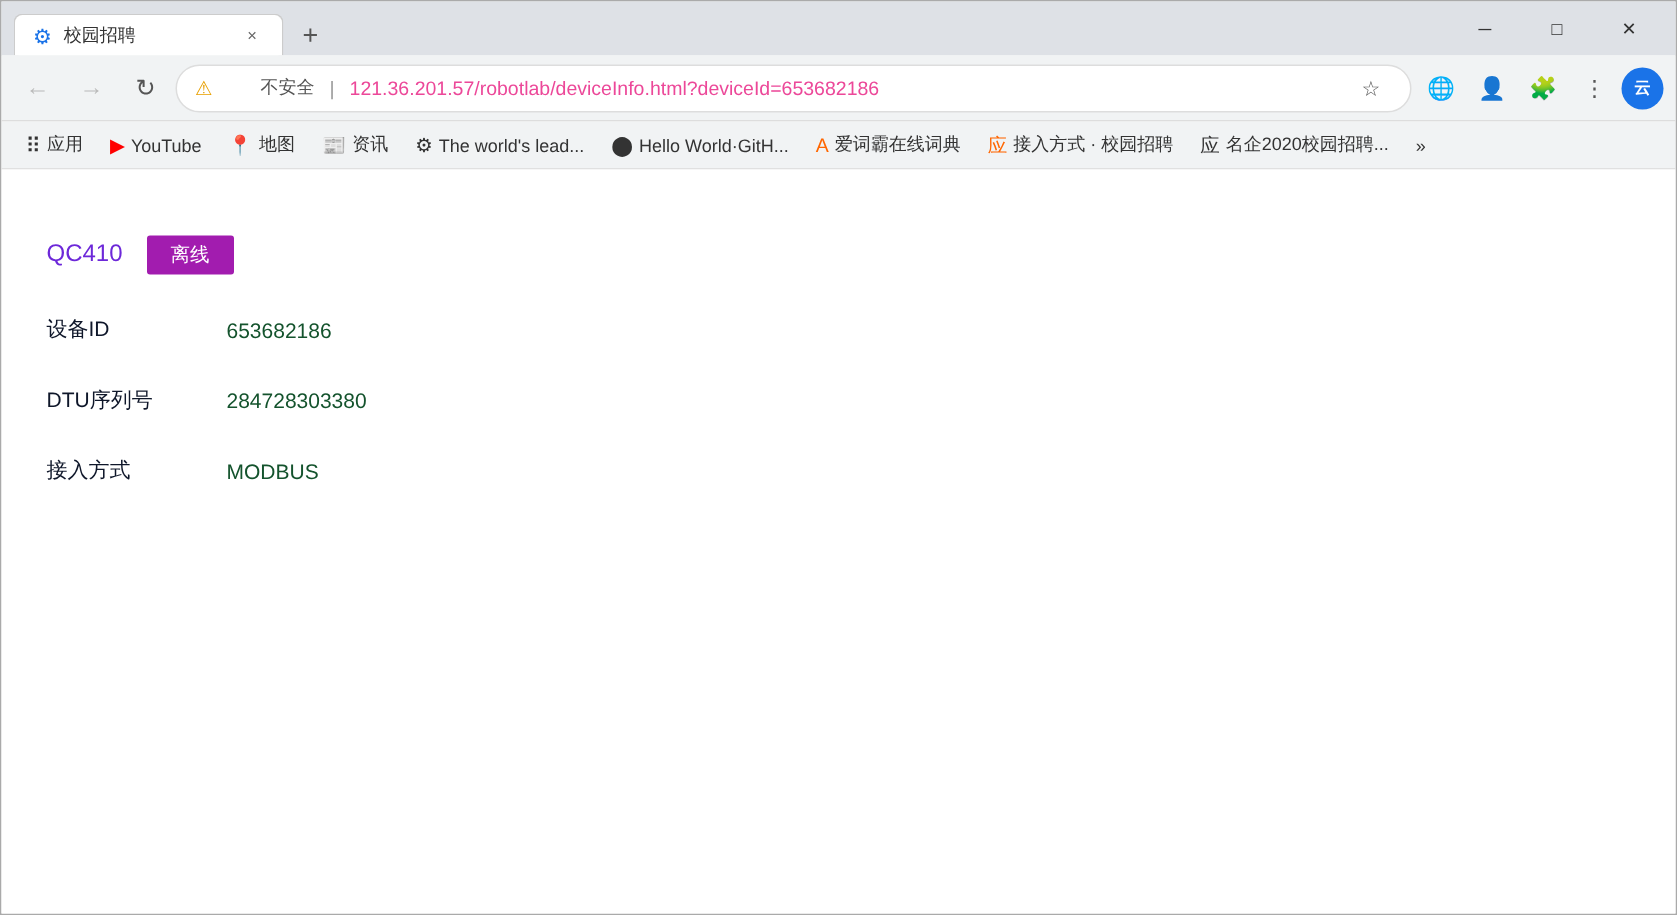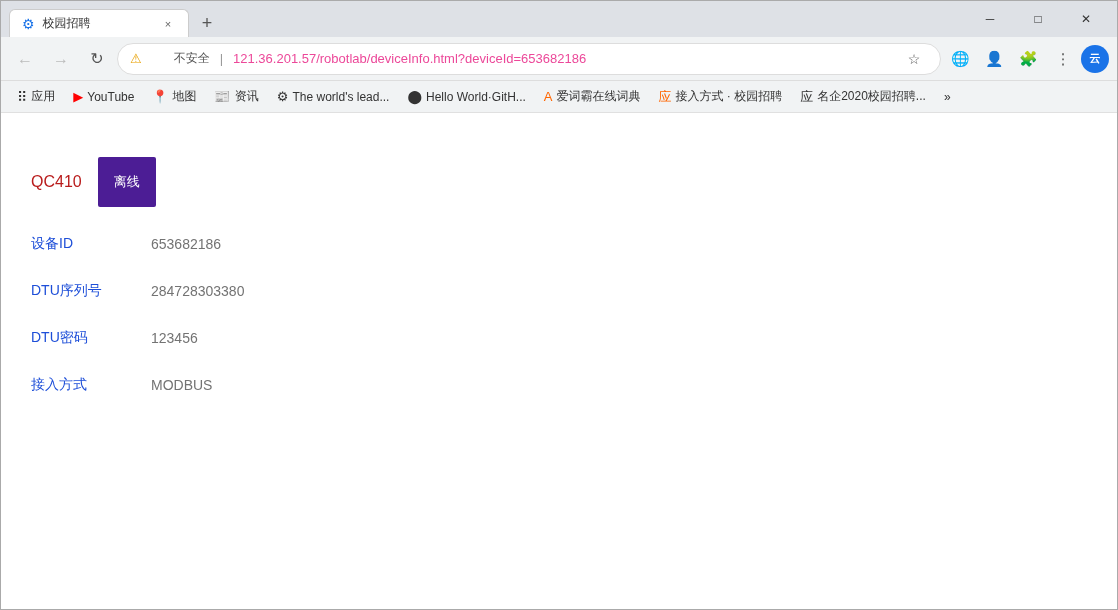--- a/index.html
+++ b/index.html
@@ -219,44 +219,44 @@
       max-width: 600px;
     }
     .info-row {
       display: flex;
       align-items: center;
       padding: 14px 10px;
       border-bottom: 1px solid transparent;
     }
     .info-label {
       width: 120px;
-      color: #1d4ed8;
+      color: #0f172a;
       font-size: 14px;
       flex-shrink: 0;
     }
     .info-value {
-      color: #737373;
+      color: #14532d;
       font-size: 14px;
     }
     .status-badge {
-      background: #4c1d95;
+      background: #a21caf;
       color: #fff;
-      padding: 16px 16px;
+      padding: 4px 16px;
       border-radius: 2px;
       font-size: 13px;
     }
     .device-name-row {
       display: flex;
       align-items: center;
       gap: 16px;
       padding: 14px 10px;
     }
     .device-name {
       font-size: 16px;
-      color: #b91c1c;
+      color: #6d28d9;
       font-weight: 500;
     }
   </style>
 </head>
 <body>
 
 <div class="browser-window">
 
   <div class="title-bar">
     <div class="tab-strip">
@@ -369,23 +369,19 @@
       <div id="info-rows-container">
           <div class="info-row">
             <span class="info-label">设备ID</span>
             <span class="info-value">653682186</span>
           </div>
           <div class="info-row">
             <span class="info-label">DTU序列号</span>
             <span class="info-value">284728303380</span>
           </div>
           <div class="info-row">
-            <span class="info-label">DTU密码</span>
-            <span class="info-value">123456</span>
-          </div>
-          <div class="info-row">
             <span class="info-label">接入方式</span>
             <span class="info-value">MODBUS</span>
           </div>
         </div>
     </div>
   </div>
 </div>
 
 </body></html>

